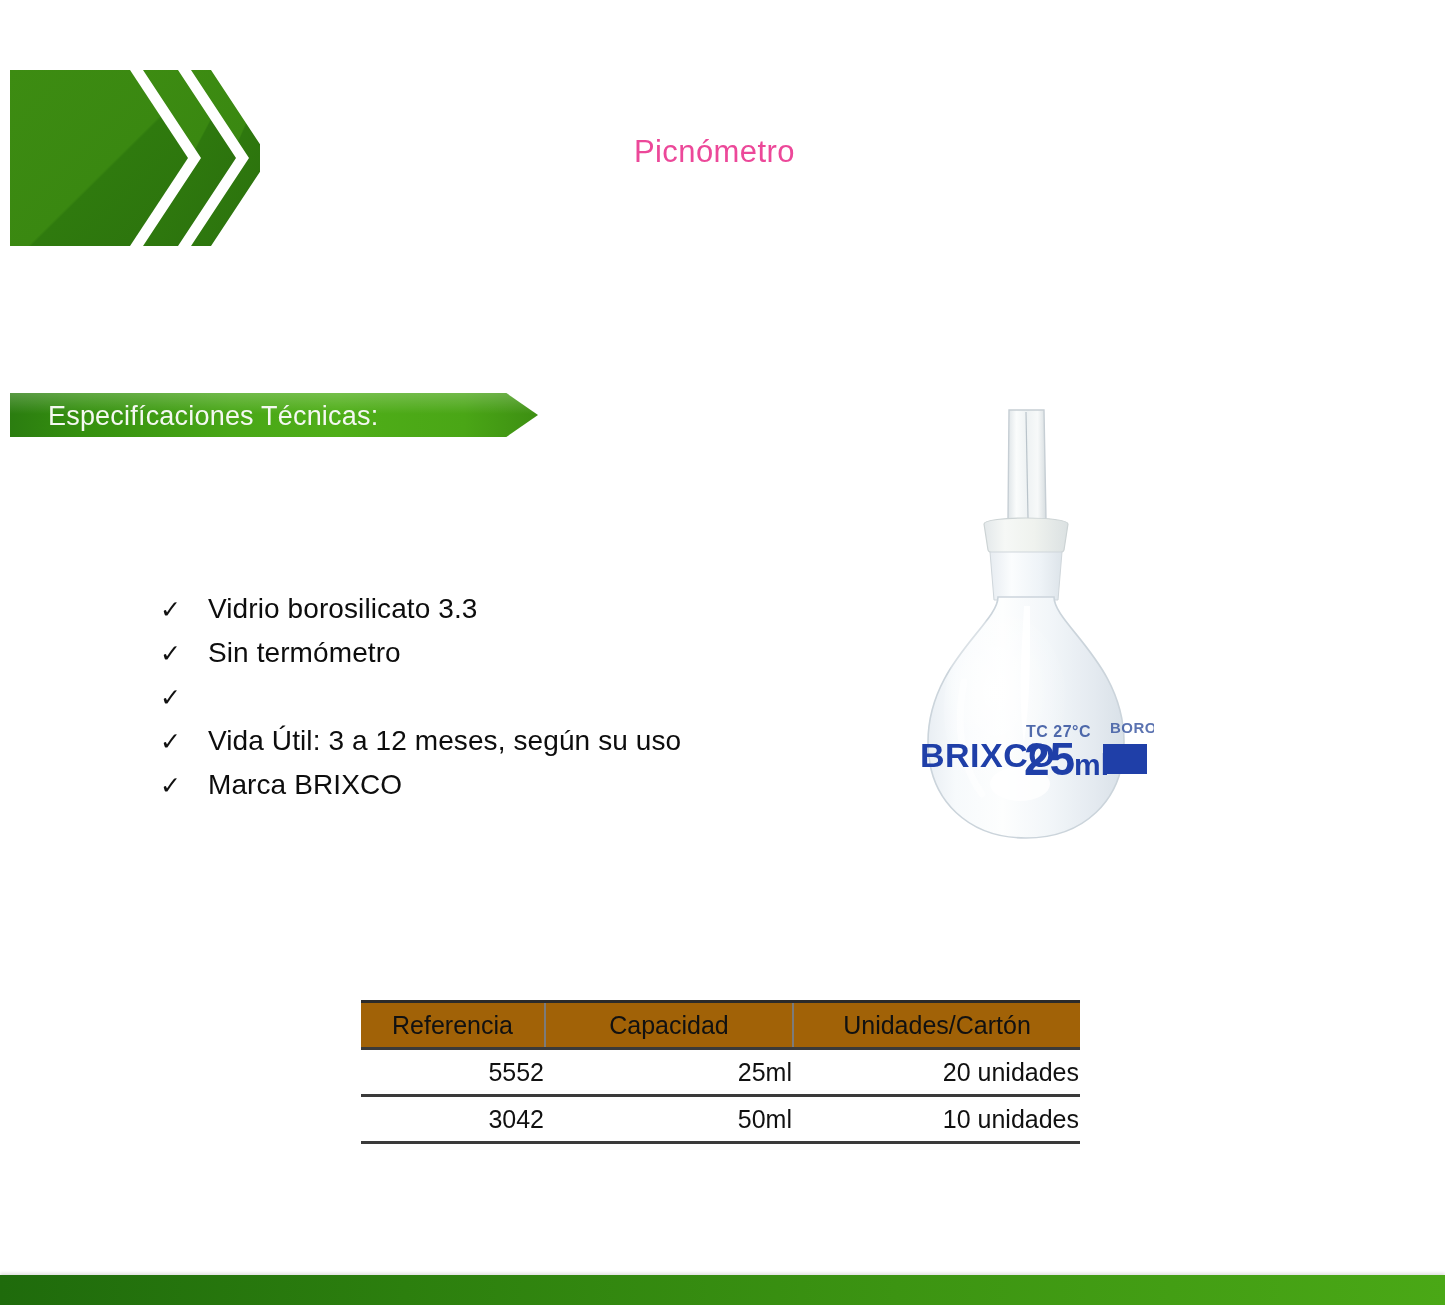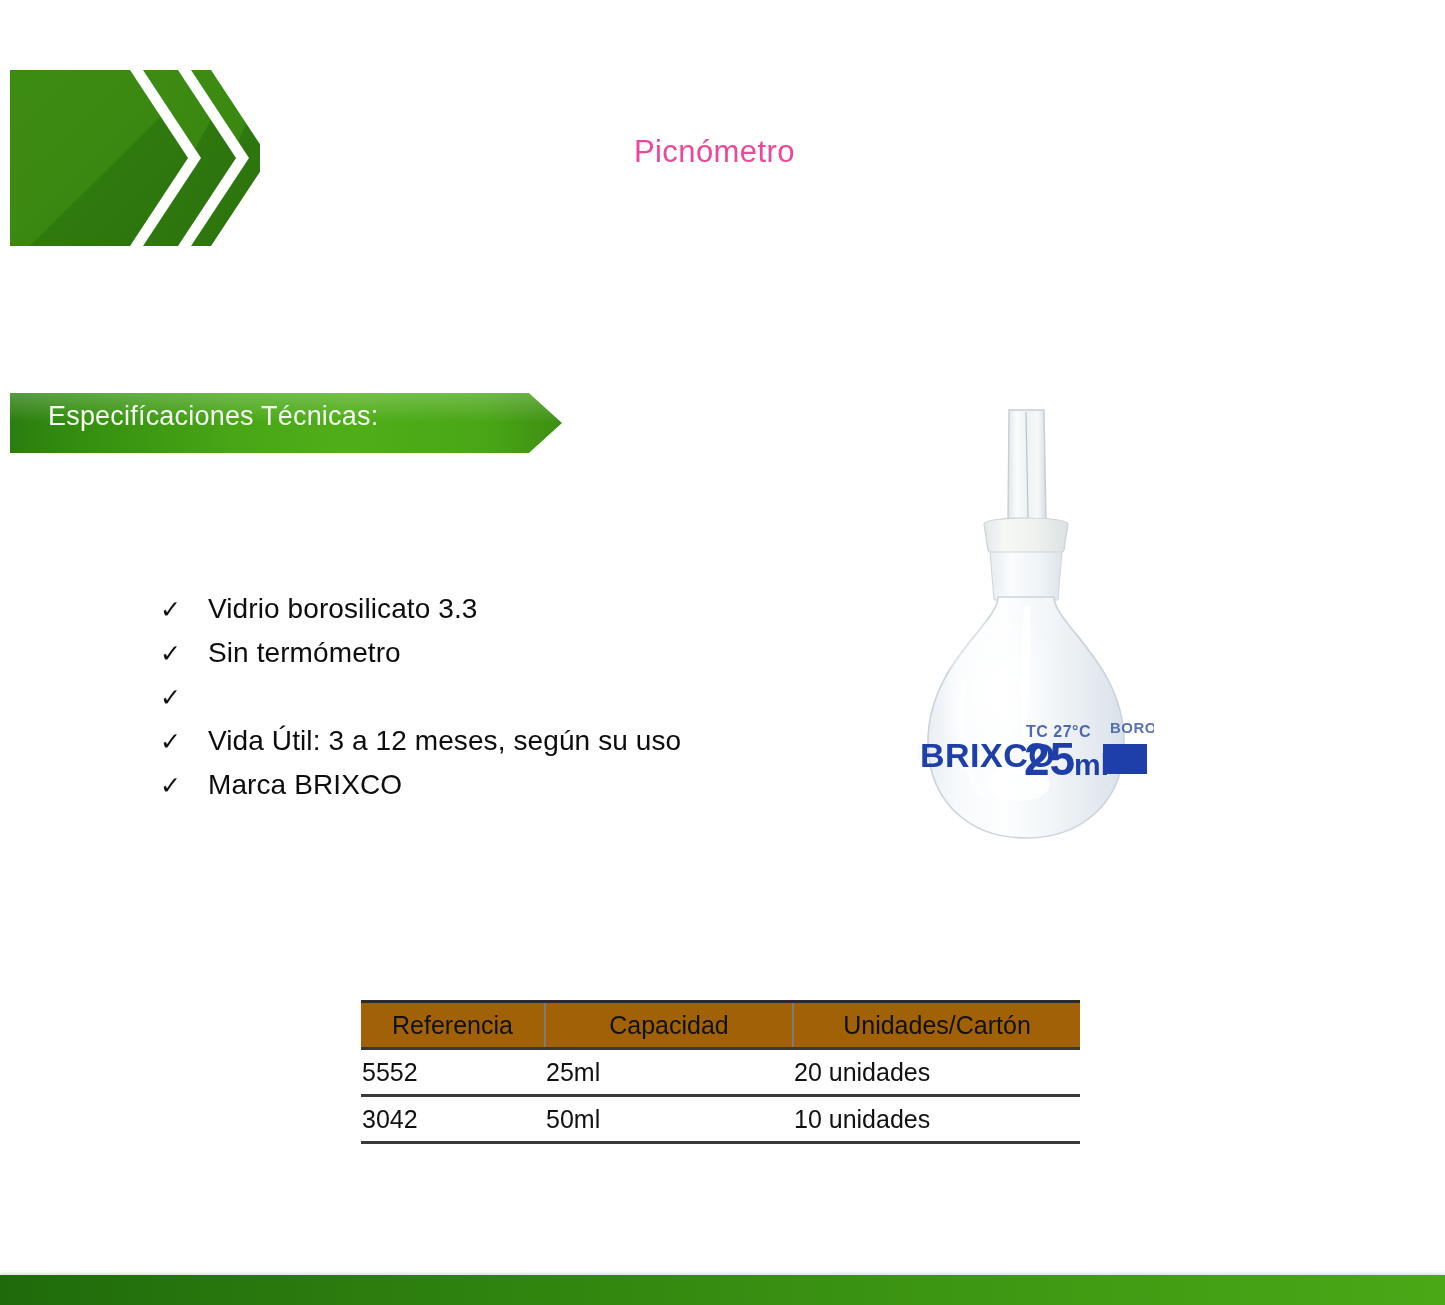--- a/index.html
+++ b/index.html
@@ -39,22 +39,21 @@
     white-space: nowrap;
     margin-left: 28px;
   }
 
   
   #spec-banner {
     position: absolute;
     left: 10px;
     top: 393px;
     width: 528px;
-    height: 60px;
-    padding-left: 24px;
+    height: 44px;
   }
   #spec-banner .banner-shape {
     position: absolute;
     inset: 0;
     background: linear-gradient(to right,
                  #2b7d10 0%, #35900f 14%, #49a717 42%,
                  #4fae18 62%, #4aa616 86%, #3d8f12 100%);
     -webkit-clip-path: polygon(0 0, 94% 0, 100% 50%, 94% 100%, 0 100%);
     clip-path: polygon(0 0, 94% 0, 100% 50%, 94% 100%, 0 100%);
     box-shadow: 0 3px 4px rgba(0,0,0,0.30);
@@ -137,21 +136,21 @@
     height: 42px;
     text-align: center;
     border-top: 3px solid #2b2b2b;
     border-bottom: 3px solid #3a3a3a;
   }
   #spec-table th + th { border-left: 2px solid #7b7b7b; }
   #spec-table td {
     font-size: 25px;
     color: #111111;
     height: 42px;
-    text-align: left;
+    text-align: right;
     border-bottom: 3px solid #3a3a3a;
     margin-top: 9px;
   }
 
   
   #footer-bar {
     position: absolute;
     left: 0;
     bottom: 0;
     width: 1445px;

